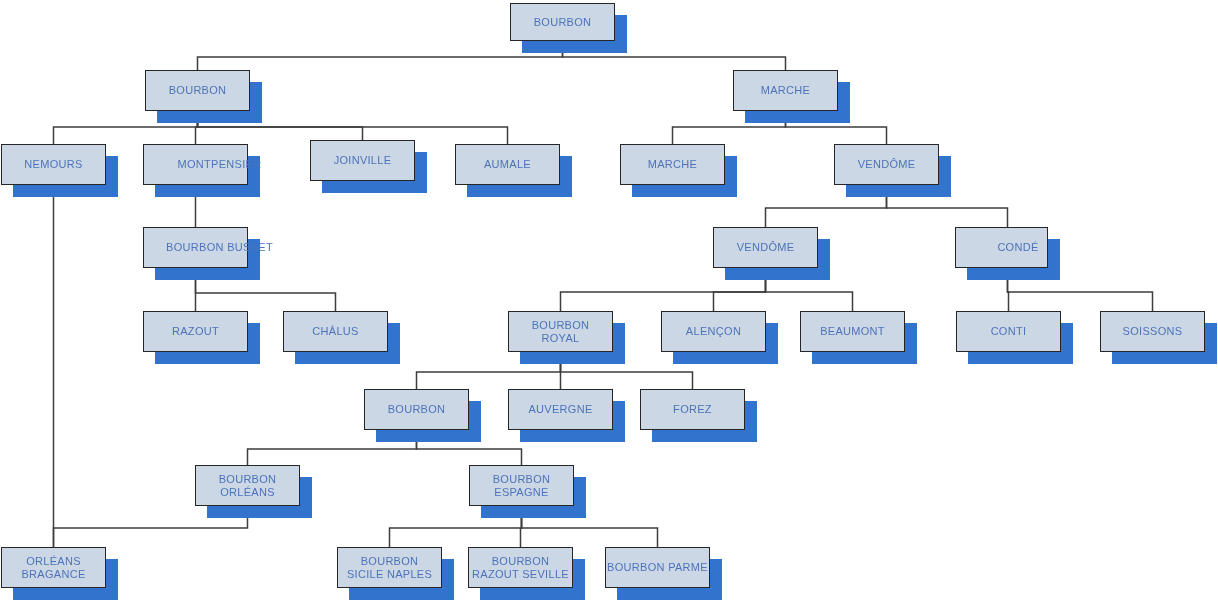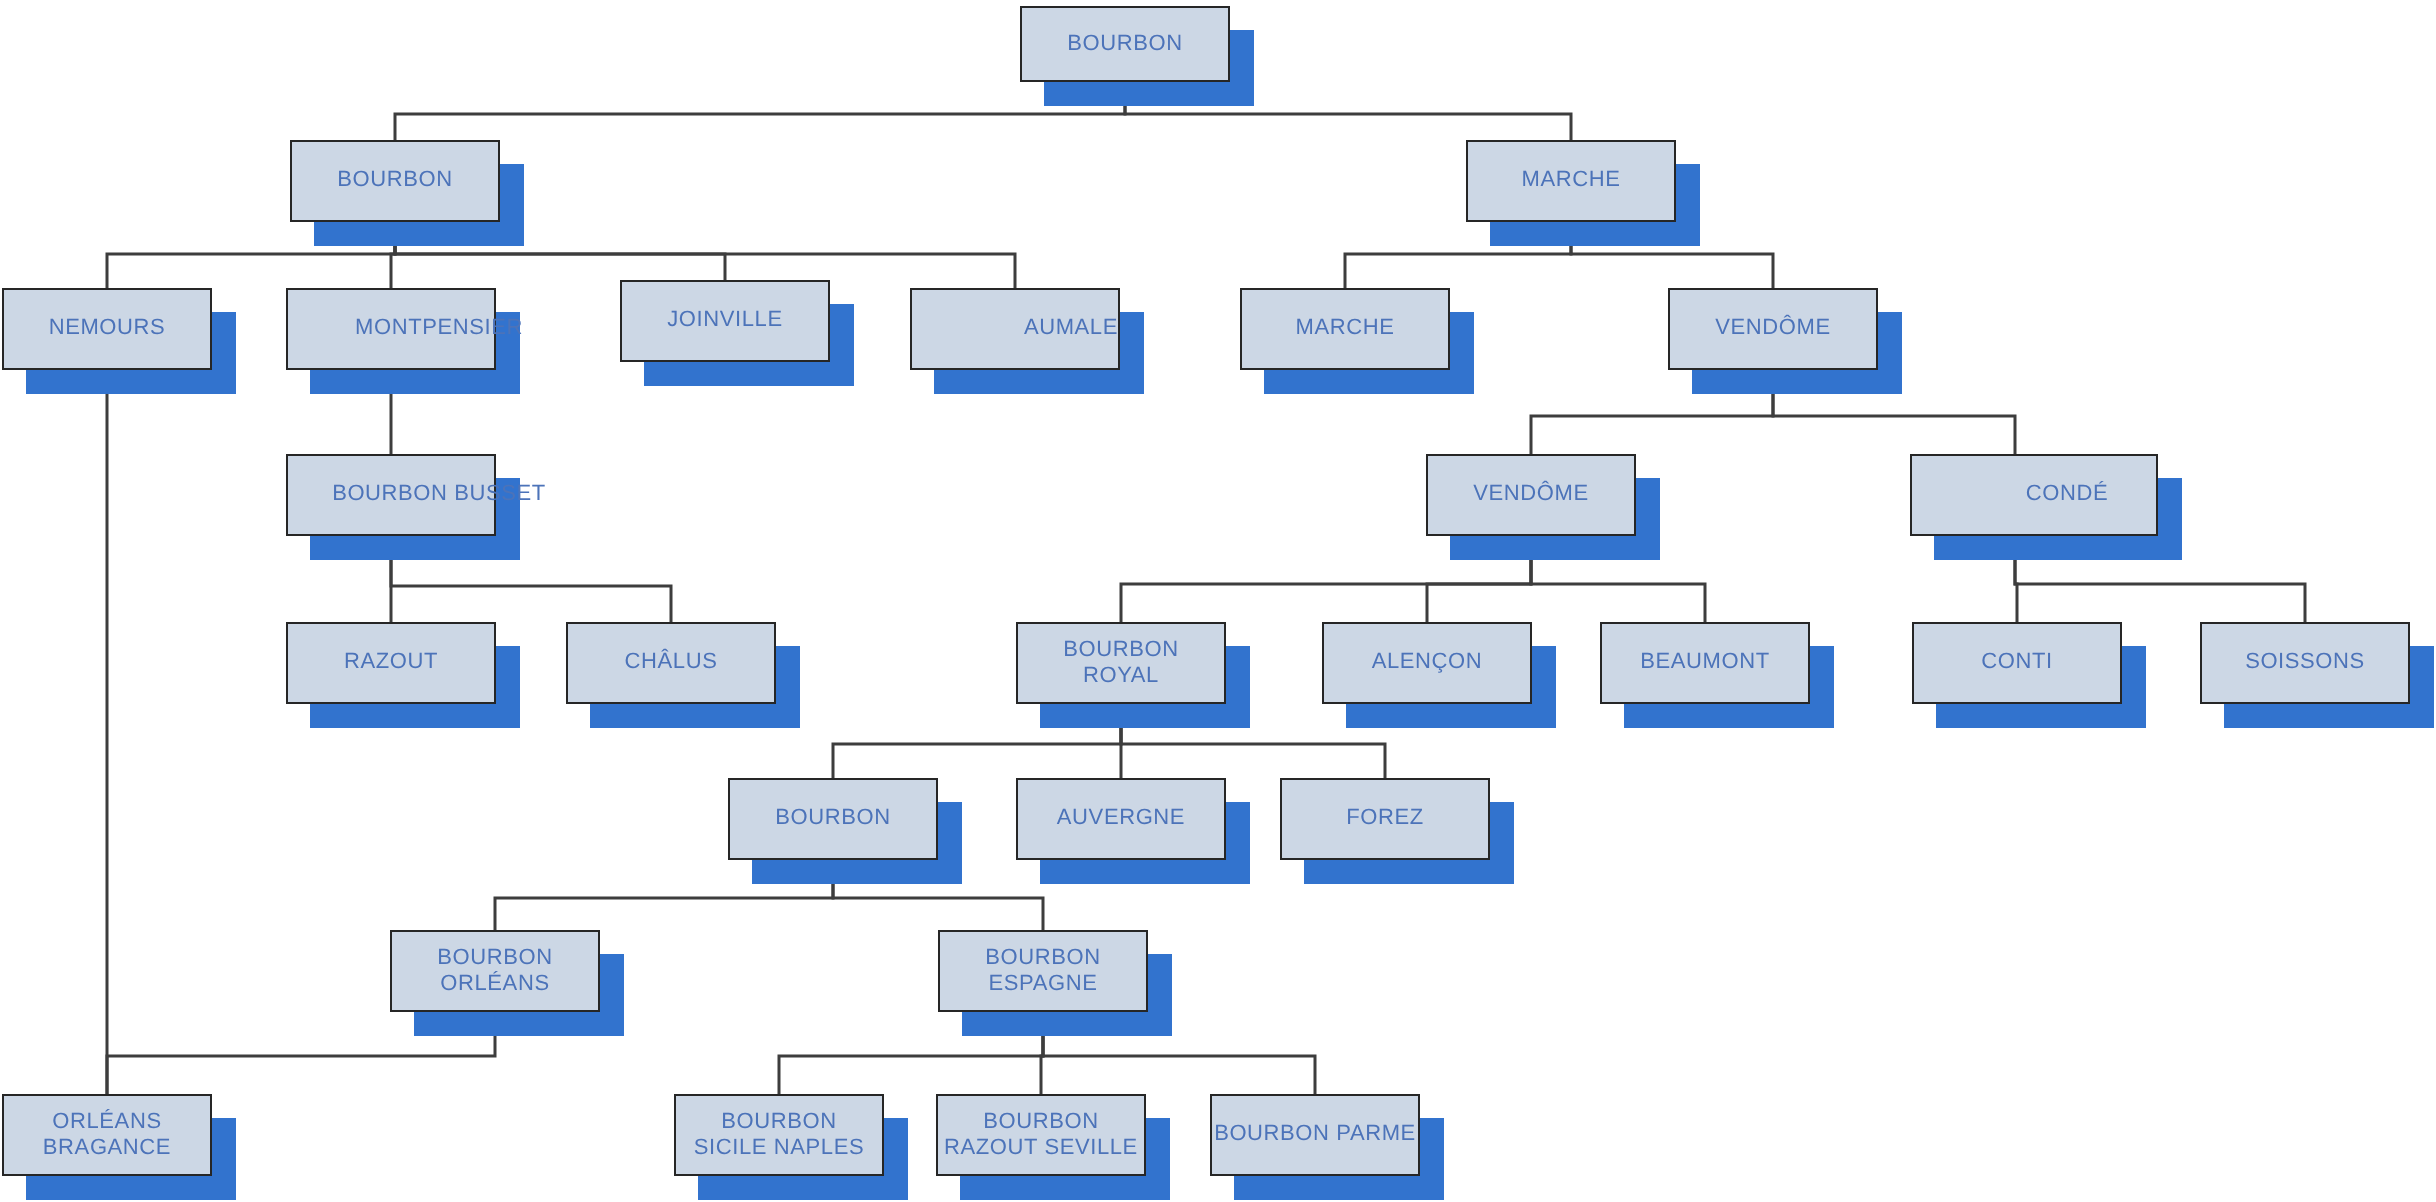--- a/index.html
+++ b/index.html
@@ -90,36 +90,36 @@
       </div>
       <div class="node" title="NEMOURS" style="left: 1px; top: 144px; width: 105px; height: 41px;">
         <span>NEMOURS</span>
       </div>
       <div class="node" title="MONTPENSIER" style="left: 143px; top: 144px; width: 105px; height: 41px; padding-left: 48px;">
         <span>MONTPENSIER</span>
       </div>
       <div class="node" title="JOINVILLE" style="left: 310px; top: 140px; width: 105px; height: 41px;">
         <span>JOINVILLE</span>
       </div>
-      <div class="node" title="AUMALE" style="left: 455px; top: 144px; width: 105px; height: 41px; align-items: flex-end;">
+      <div class="node" title="AUMALE" style="left: 455px; top: 144px; width: 105px; height: 41px;">
         <span>AUMALE</span>
       </div>
       <div class="node" title="MARCHE" style="left: 620px; top: 144px; width: 105px; height: 41px;">
         <span>MARCHE</span>
       </div>
       <div class="node" title="VENDÔME" style="left: 834px; top: 144px; width: 105px; height: 41px;">
         <span>VENDÔME</span>
       </div>
       <div class="node" title="BOURBON BUSSET" style="left: 143px; top: 227px; width: 105px; height: 41px; padding-left: 48px;">
         <span>BOURBON BUSSET</span>
       </div>
       <div class="node" title="VENDÔME" style="left: 713px; top: 227px; width: 105px; height: 41px;">
         <span>VENDÔME</span>
       </div>
-      <div class="node" title="CONDÉ" style="left: 955px; top: 227px; width: 124px; height: 41px; padding-left: 33px;">
+      <div class="node" title="CONDÉ" style="left: 955px; top: 227px; width: 93px; height: 41px; padding-left: 33px;">
         <span>CONDÉ</span>
       </div>
       <div class="node" title="RAZOUT" style="left: 143px; top: 311px; width: 105px; height: 41px;">
         <span>RAZOUT</span>
       </div>
       <div class="node" title="CHÂLUS" style="left: 283px; top: 311px; width: 105px; height: 41px;">
         <span>CHÂLUS</span>
       </div>
       <div class="node" title="BOURBON ROYAL" style="left: 508px; top: 311px; width: 105px; height: 41px;">
         <span>BOURBON</span>

